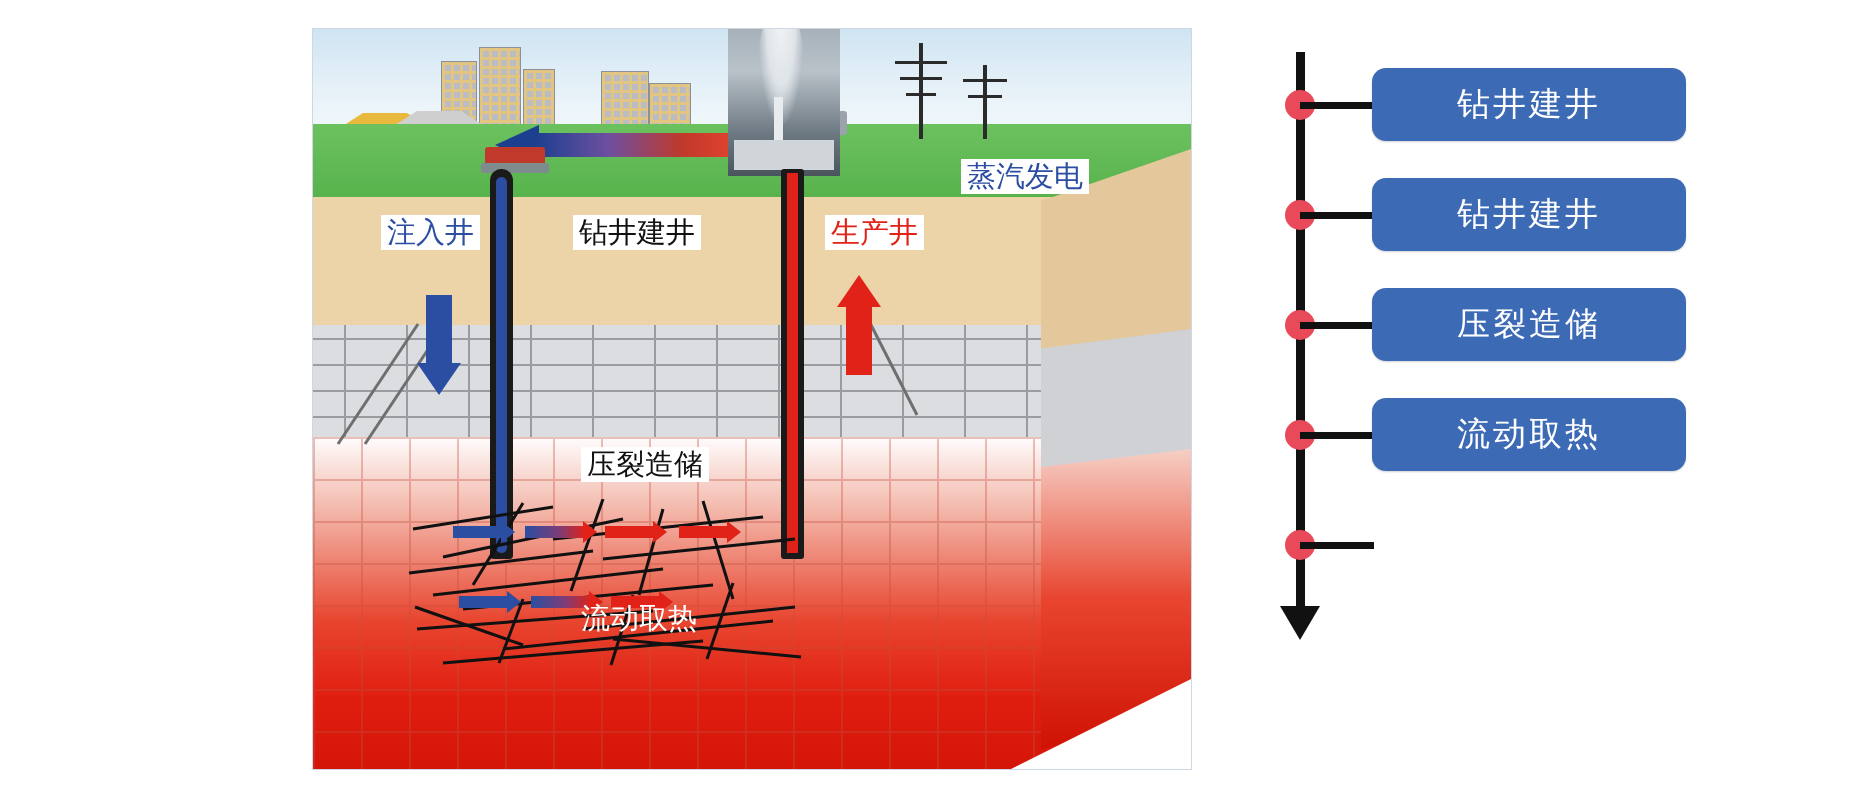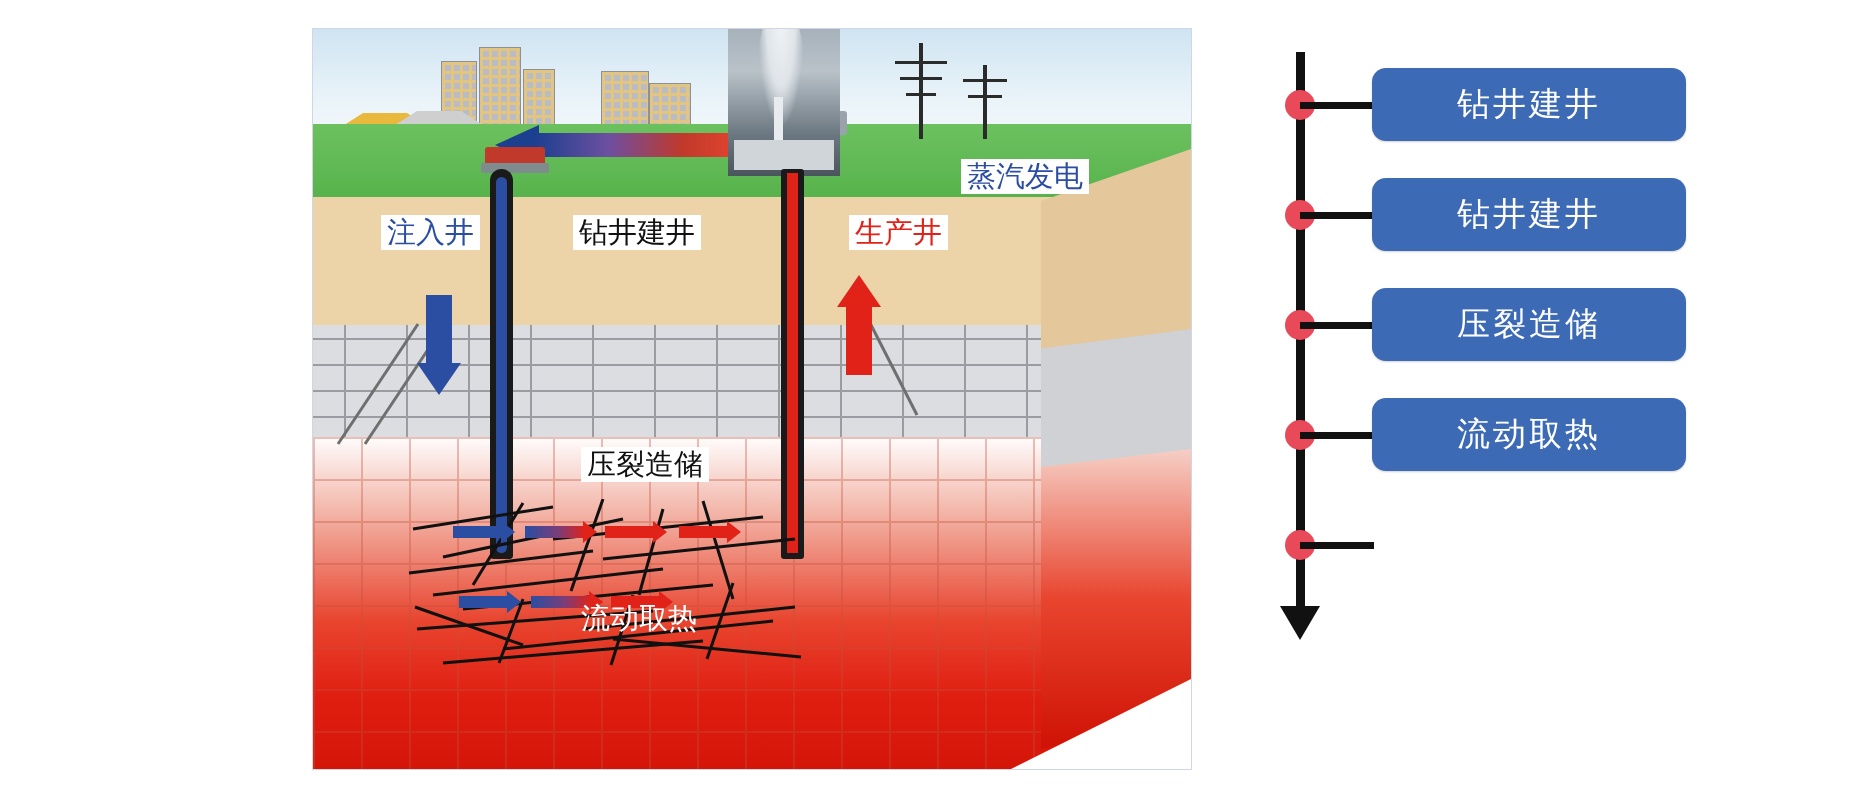--- a/index.html
+++ b/index.html
@@ -109,21 +109,21 @@
   
   .sarrow{position:absolute;height:22px;}
   .sarrow .s{position:absolute;left:0;top:5px;height:12px;right:12px;}
   .sarrow .h{position:absolute;right:0;top:0;width:0;height:0;
       border-top:11px solid transparent;border-bottom:11px solid transparent;}
 
   
   .ilabel{position:absolute;background:#ffffff;padding:1px 6px;white-space:nowrap;
       font-size:29px;line-height:1.15;font-family:"Liberation Sans","DejaVu Sans",sans-serif;}
   .lbl-blue{color:#2b4ea2;}
-  .lbl-red{color:#e02219;margin-left:24px;}
+  .lbl-red{color:#e02219;}
   .lbl-black{color:#111111;}
   .lbl-white{color:#ffffff;background:transparent;}
 
   
   #flow{position:absolute;left:1268px;top:24px;width:420px;height:660px;}
   #spine{position:absolute;left:28px;top:28px;width:9px;height:560px;background:#111;}
   #spineHead{position:absolute;left:12px;top:582px;width:0;height:0;
       border-left:20px solid transparent;border-right:20px solid transparent;border-top:34px solid #111;}
   .node{position:absolute;width:30px;height:30px;border-radius:50%;background:#e84a5a;left:17px;}
   .connector{position:absolute;height:7px;background:#111;left:32px;width:74px;}

